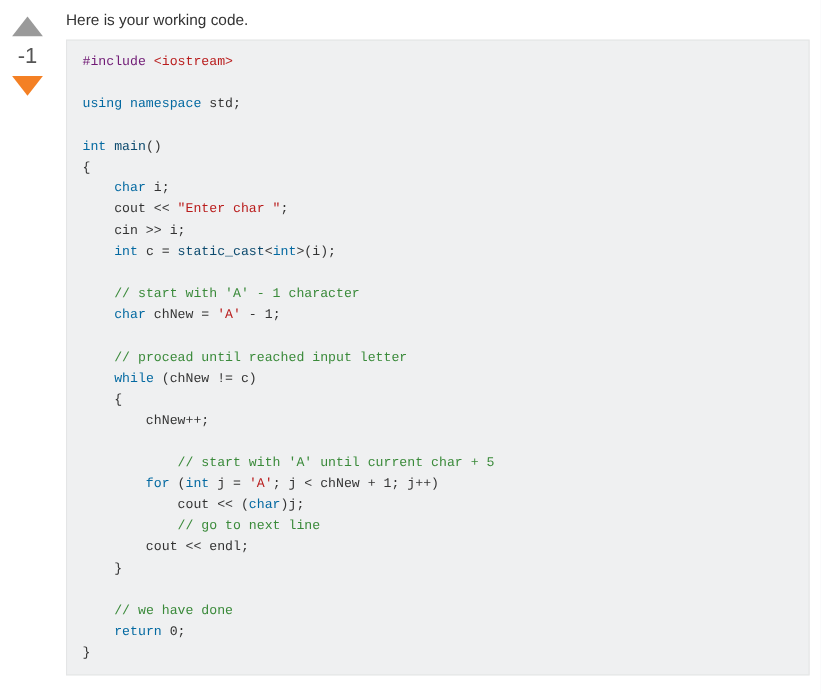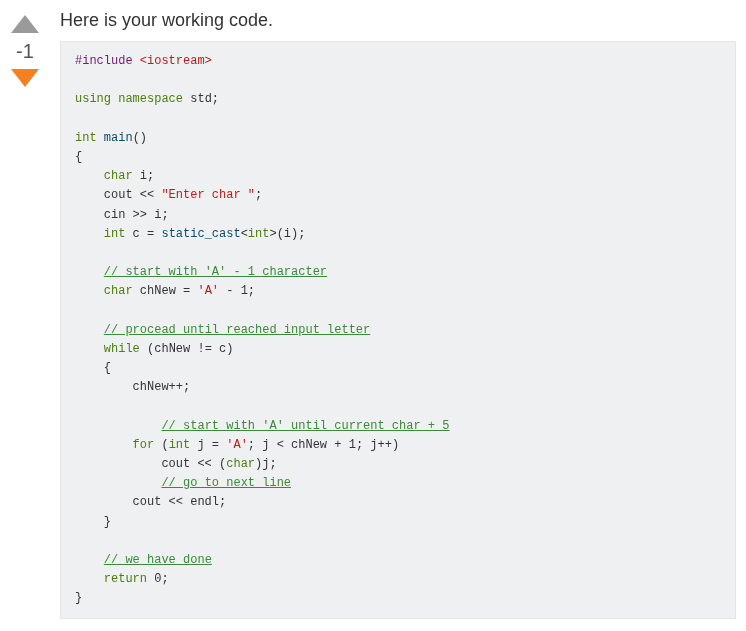--- a/index.html
+++ b/index.html
@@ -46,37 +46,37 @@
       border-top: 18px solid #f48024;
       cursor: pointer;
     }
     .answer-body {
       flex: 1;
       padding: 0 10px;
     }
     .answer-text {
       color: #333;
       margin-bottom: 10px;
-      font-size: 18px;
+      font-size: 14px;
     }
     .code-block {
       background: #eff0f1;
       border: 1px solid #e4e5e6;
       padding: 10px 14px;
       font-family: 'Consolas', 'Courier New', monospace;
       font-size: 12px;
       line-height: 1.6;
       white-space: pre;
       overflow-x: auto;
       margin-bottom: 12px;
     }
     .kw { color: #701a75; }
-    .kw2 { color: #4d7c0f; }
+    .kw2 { color: #0369a1; }
     .str { color: #b91c1c; }
-    .cm { color: #3a8a3a; text-decoration: underline; }
+    .cm { color: #3a8a3a; }
     .fn { color: #0c4a6e; }
   </style>
 </head>
 <body>
 
 <div class="answer-container">
 
   <div class="vote-col">
     <div class="vote-up-btn" title="vote up"></div>
     <span class="vote-count">-1</span>

